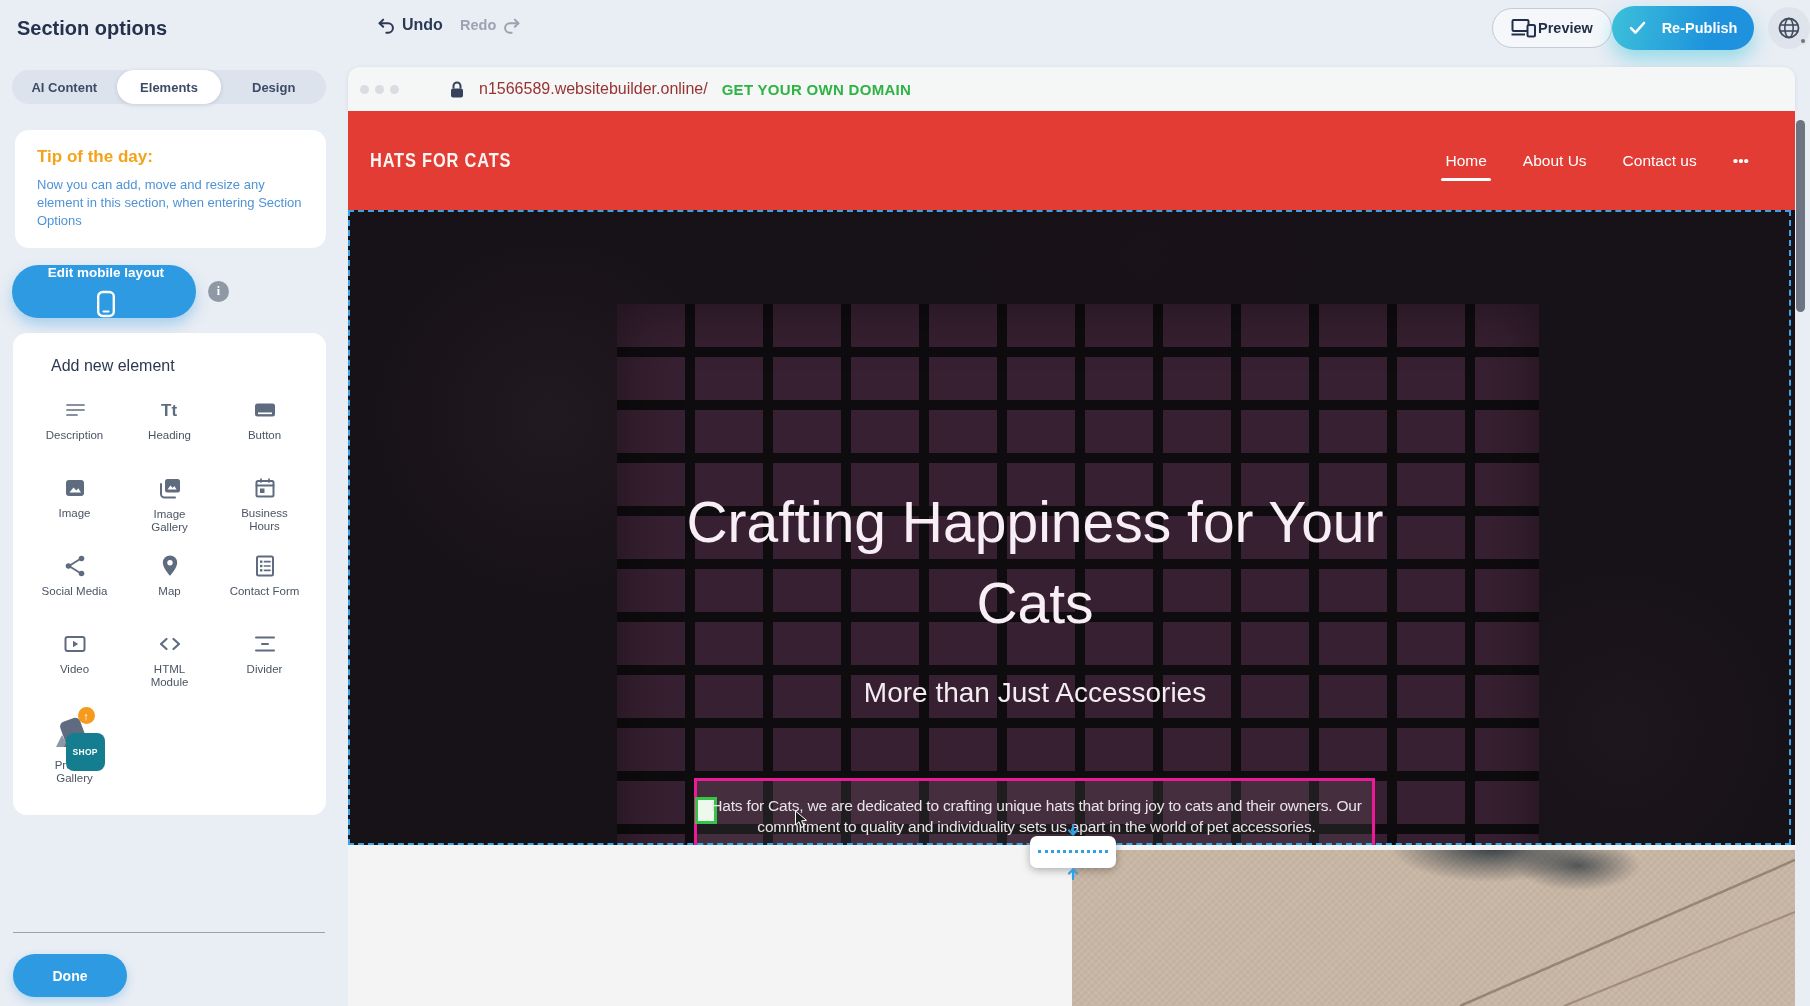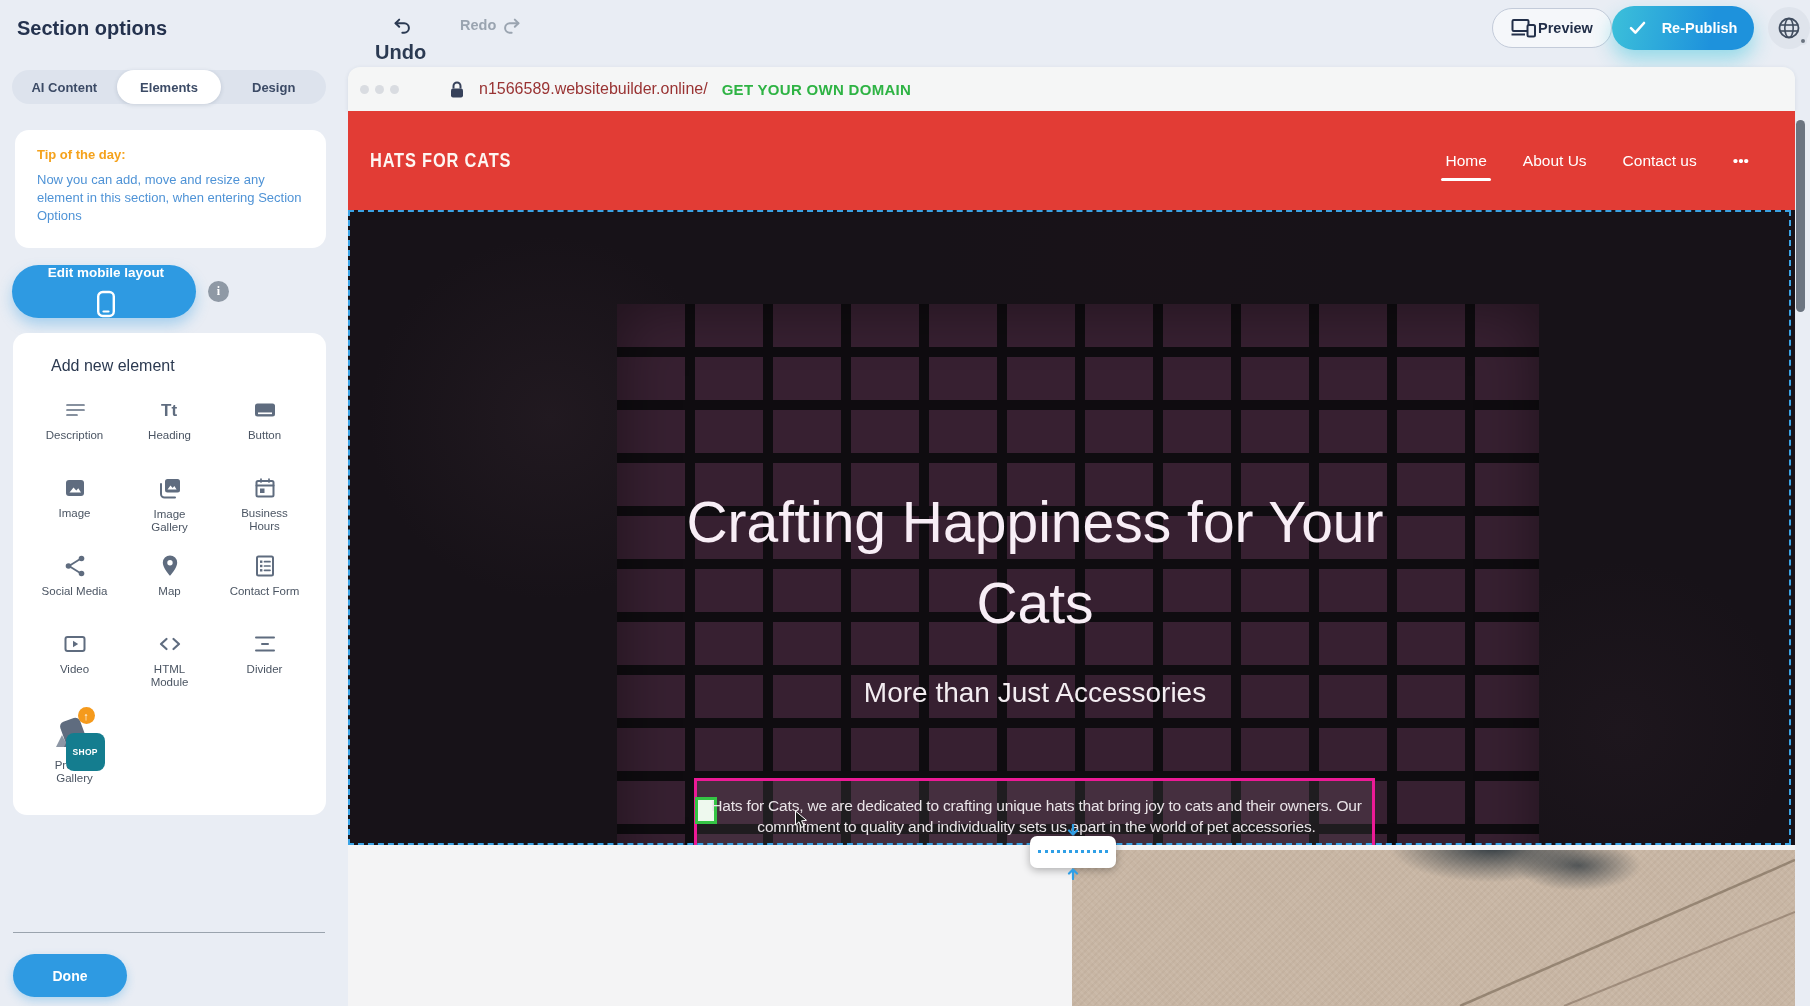--- a/index.html
+++ b/index.html
@@ -6,21 +6,21 @@
   html,body { width:1810px; height:1006px; }
   body { font-family:"Liberation Sans", sans-serif; background:#e9edf4; overflow:hidden; }
   #app { position:relative; width:1810px; height:1006px; background:#e9edf4; overflow:hidden; }
 
   
   .panel-title { position:absolute; left:17px; top:17px; font-size:20px; font-weight:bold; color:#24324e; }
   .tabs { position:absolute; left:12px; top:70px; width:314px; height:34px; background:#dde3ed; border-radius:17px; display:flex; align-items:stretch; }
   .tab { flex:1; display:flex; align-items:center; justify-content:center; font-size:13px; font-weight:bold; color:#3c4b66; border-radius:17px; cursor:pointer; }
   .tab.active { background:#ffffff; box-shadow:0 1px 4px rgba(50,70,100,.18); }
   .tip-card { position:absolute; left:15px; top:130px; width:311px; height:118px; background:#fff; border-radius:14px; padding:17px 22px; }
-  .tip-title { font-size:13px; font-weight:bold; color:#f5a21b; }
+  .tip-title { font-size:17px; font-weight:bold; color:#f5a21b; }
   .tip-body { margin-top:9px; font-size:13px; line-height:18px; color:#4f93d6; width:270px; }
   .edit-mobile-btn { position:absolute; left:12px; top:265px; width:184px; height:53px; border-radius:27px; background:#2e9ae2; box-shadow:0 7px 14px rgba(46,154,226,.35); display:flex; align-items:center; justify-content:space-between; padding:0 18px 0 22px; cursor:pointer;flex-direction:column; }
   .edit-mobile-btn span { color:#fff; font-size:13.5px; font-weight:bold; }
   .info-circle { position:absolute; left:208px; top:281px; width:21px; height:21px; border-radius:50%; background:#8f99a5; color:#fff; font-size:12px; font-weight:bold; font-family:"Liberation Serif", serif; display:flex; align-items:center; justify-content:center; }
   .add-card { position:absolute; left:13px; top:333px; width:313px; height:482px; background:#fff; border-radius:14px; padding:24px 14px 0 14px; }
   .add-title { font-size:16px; color:#2b3950; padding-left:24px; }
   .el-grid { margin-top:22px; display:grid; grid-template-columns:repeat(3, 1fr); row-gap:14px; }
   .el-item { display:flex; flex-direction:column; align-items:center; text-align:center; cursor:pointer; min-height:64px; }
   .el-item svg { display:block; }
   .el-label { margin-top:6px; font-size:11.5px; line-height:13px; color:#4b5563; max-width:70px; }
@@ -29,21 +29,21 @@
 
   
   .pg-icon { position:relative; width:44px; height:44px; }
   .pg-phone { position:absolute; left:10px; top:10px; width:21px; height:29px; background:#5f6c7f; border-radius:5px; transform:rotate(-20deg); }
   .pg-tri { position:absolute; left:3px; top:26px; width:0; height:0; border-left:6px solid transparent; border-right:6px solid transparent; border-bottom:12px solid #8d97a5; }
   .pg-tri2 { position:absolute; left:11px; top:28px; width:0; height:0; border-left:5px solid transparent; border-right:5px solid transparent; border-bottom:10px solid #5f6c7f; }
   .pg-arrow { position:absolute; right:2px; top:-2px; width:17px; height:17px; border-radius:50%; background:#f59a1c; color:#fff; display:flex; align-items:center; justify-content:center; font-size:11px; font-weight:bold; }
   .pg-shop { position:absolute; left:13px; top:24px; padding:14px 7px; background:#147d8f; border-radius:8px; color:#fff; font-size:8.5px; font-weight:bold; letter-spacing:.3px; }
 
   
-  .undo-btn { position:absolute; left:375px; top:16px; display:flex; align-items:center; gap:7px; font-size:20px; font-weight:bold; color:#2b3a52; cursor:pointer;flex-direction:column; }
+  .undo-btn { position:absolute; left:375px; top:16px; display:flex; align-items:center; gap:7px; font-size:16px; font-weight:bold; color:#2b3a52; cursor:pointer; }
   .redo-btn { position:absolute; left:460px; top:16px; display:flex; align-items:center; gap:7px; font-size:14.5px; font-weight:bold; color:#9aa4b0; cursor:pointer; }
   .preview-btn { position:absolute; left:1492px; top:8px; height:40px; padding:0 18px; border:1.5px solid #c3cbd9; border-radius:21px; background:rgba(255,255,255,.55); display:flex; align-items:center; gap:1px; font-size:14.5px; font-weight:bold; color:#222f49; cursor:pointer; }
   .republish-btn { position:absolute; left:1612px; top:6px; width:142px; height:44px; border-radius:23px; background:linear-gradient(100deg,#3cc0da 0%,#1e92dc 70%); box-shadow:0 10px 20px rgba(46,196,220,.45); display:flex; align-items:center; justify-content:center; gap:16px; color:#fff; font-size:14.5px; font-weight:bold; cursor:pointer; }
   .globe-btn { position:absolute; left:1768px; top:7px; width:42px; height:42px; border-radius:50%; background:#dfe4ec; display:flex; align-items:center; justify-content:center; cursor:pointer; }
   .globe-dot { position:absolute; right:3px; bottom:4px; width:8px; height:8px; border-radius:50%; background:#6b7480; border:2px solid #dfe4ec; }
 
   
   .browser { position:absolute; left:348px; top:67px; width:1447px; height:939px; }
   .browser-bar { position:absolute; left:0; top:0; width:1447px; height:44px; background:#f5f6f6; border-radius:12px 12px 0 0; box-shadow:0 1px 4px rgba(40,60,90,.10); display:flex; align-items:center;text-align:right; }
   .traffic { display:flex; gap:6px; margin-left:12px; }

